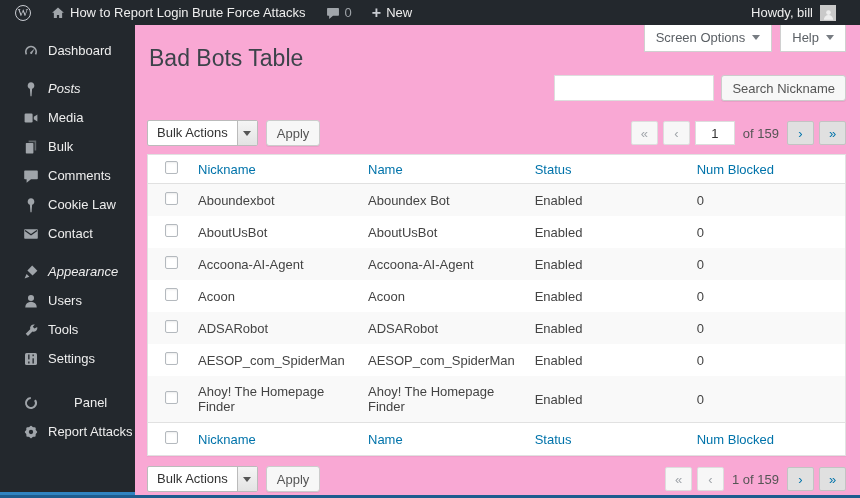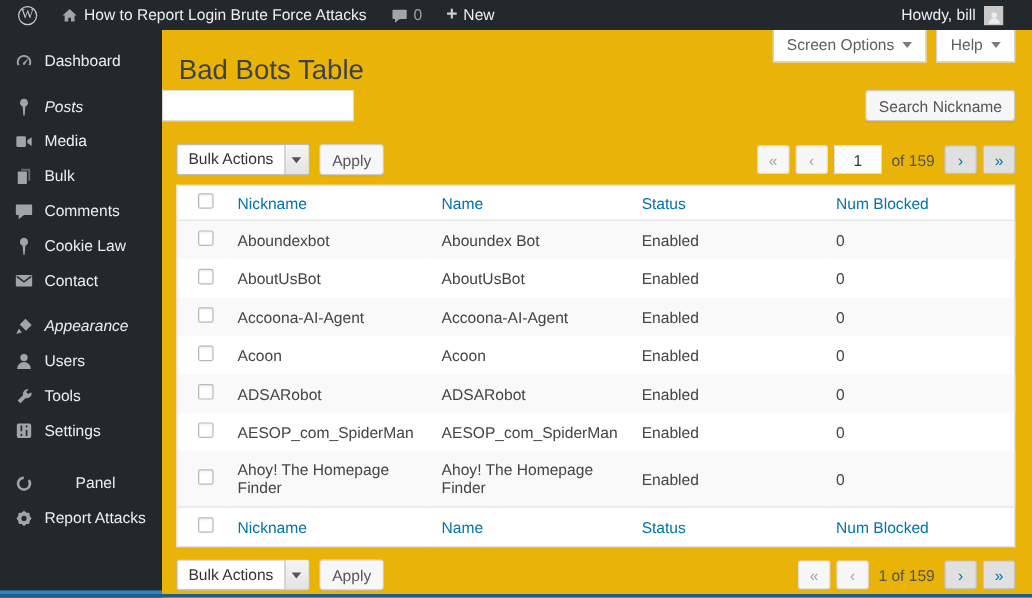--- a/index.html
+++ b/index.html
@@ -19,40 +19,40 @@
   .ab-count { color:#9ea3a8; }
   .ab-plus { color:#c9ccd2; font-size:16px; font-weight:bold; line-height:14px; }
   .ab-right { margin-left:auto; display:flex; align-items:center; gap:7px; padding-right:24px; }
   .avatar { width:16px; height:16px; background:#c9c9c9; display:inline-flex; align-items:flex-end; justify-content:center; overflow:hidden; }
   .avatar svg { width:13px; height:13px; display:block; }
 
   
   .sidebar { position:absolute; top:25px; left:0; width:135px; height:473px;
     background:#23282d; color:#eee; font-size:13px; z-index:20; }
   .menu { list-style:none; padding-top:11px; }
-  .menu li { display:flex; align-items:center; gap:9px; height:29px; padding-left:11px; cursor:pointer; }
+  .menu li { display:flex; align-items:center; gap:9px; height:29px; padding-left:22px; cursor:pointer; }
   .menu li.sep-before { margin-top:9px;font-style:italic; }
   .menu li.sep-before-lg { margin-top:15px; }
   .mi { color:#a0a5aa; display:inline-flex; width:17px; justify-content:center; }
   .mi svg { width:16px; height:16px; display:block; }
   .ml { color:#eee; white-space:nowrap; }
   .ml.indent { padding-left:26px; }
   .sidebar-active-edge { position:absolute; bottom:3px; left:0; width:135px; height:3px; background:#2f83c0; }
   .bottom-bar { position:absolute; bottom:0; left:0; width:860px; height:3px; background:#1d5c8e; z-index:40; }
 
   
-  .content { position:absolute; top:25px; left:135px; width:725px; height:473px; background:#eab308; }
+  .content { position:absolute; top:25px; left:135px; width:725px; height:473px; background:#f9a8d4; }
   .top-tabs { position:absolute; top:0; right:14px; display:flex; gap:8px; }
   .tab { background:#fff; border:1px solid #d0d0d0; border-top:none; color:#5a5f64;
     font-size:13px; padding:5px 11px 6px; display:flex; align-items:center; gap:7px; cursor:pointer; }
   .tri-down { width:0; height:0; border:4px solid transparent; border-top:5px solid #777c82; margin-top:4px; }
 
   h1.pagetitle { font-size:23px; font-weight:400; color:#3c434a; margin:20px 0 0 14px; line-height:26px; }
 
-  .search-row { display:flex; justify-content:space-between; align-items:center; gap:7px; margin:4px 14px 0 0; }
+  .search-row { display:flex; justify-content:flex-end; align-items:center; gap:7px; margin:4px 14px 0 0; }
   .search-input { width:160px; height:26px; border:1px solid #ddd; background:#fff; padding:0 6px; font-size:13px; }
   .btn { background:#f7f7f7; border:1px solid #ccc; border-radius:3px; color:#555;
     font-size:13px; height:26px; padding:0 10px; cursor:pointer;
     box-shadow:0 1px 0 rgba(0,0,0,.06); font-family:"Liberation Sans", sans-serif; }
 
   .tablenav { display:flex; justify-content:space-between; align-items:center; margin:18px 14px 7px 12px; height:28px; }
   .bulk-group { display:flex; align-items:center; gap:8px; }
   .select-box { display:flex; align-items:stretch; background:#fff; border:1px solid #bbb; border-radius:2px; height:26px; cursor:pointer; }
   .select-label { padding:4px 9px; font-size:13px; color:#333; }
   .select-arrow { width:20px; border-left:1px solid #bbb; background:linear-gradient(#f5f5f5,#e3e3e3);

